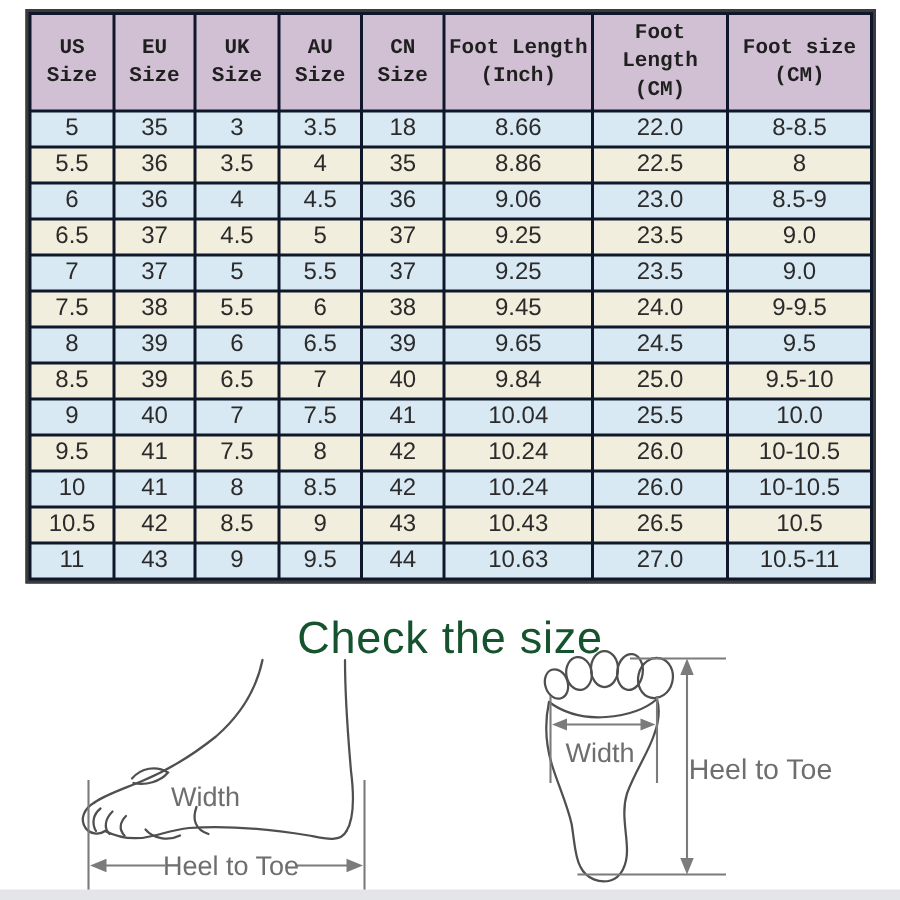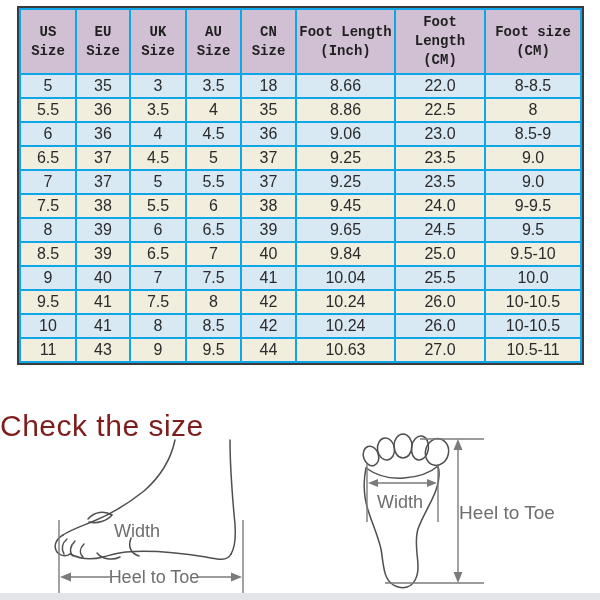--- a/index.html
+++ b/index.html
@@ -6,40 +6,40 @@
   body{
     width:600px;height:600px;overflow:hidden;background:#ffffff;
     font-family:"Liberation Sans", sans-serif;
   }
   .page{position:relative;width:600px;height:600px;background:#ffffff;}
 
   
   table.size-table{
     position:absolute;left:17px;top:6px;width:567px;
     border-collapse:separate;border-spacing:2px;
-    background:#0ea5e9;border:2px solid #3b3b3b;
+    background:#0f172a;border:2px solid #3b3b3b;
     table-layout:fixed;
   }
   table.size-table th{
     background:#d1c0d4;
     font-family:"Liberation Mono", monospace;
     font-weight:bold;font-size:14px;line-height:19px;
     color:#1f1f1f;padding:3px 0;text-align:center;vertical-align:middle;
   }
   table.size-table td{
     height:22px;padding:0;text-align:center;vertical-align:middle;
     font-size:16px;line-height:22px;color:#2b2b2b;
   }
   table.size-table tbody tr:nth-child(odd) td{background:#d8e9f4;}
   table.size-table tbody tr:nth-child(even) td{background:#f1eedd;}
 
   
   .section-title{
     position:absolute;left:0;top:409px;width:600px;height:34px;
-    font-size:30px;line-height:34px;color:#7f1d1d;
+    text-align:center;font-size:30px;line-height:34px;color:#14532d;
     letter-spacing:0.5px;
   }
 
   
   svg.diagrams{position:absolute;left:0;top:418px;}
   .sketch{fill:none;stroke:#4f4f4f;stroke-width:1.5;stroke-linecap:round;}
   .measure{fill:none;stroke:#7b7b7b;stroke-width:1.4;stroke-linecap:butt;}
   .mhead{fill:#7b7b7b;stroke:none;}
   .mlabel{fill:#6e6e6e;font-family:"Liberation Sans",sans-serif;font-size:19px;}
   .mlabel-small{fill:#6e6e6e;font-family:"Liberation Sans",sans-serif;font-size:18px;}
@@ -206,20 +206,30 @@
           <td>10</td>
           <td>41</td>
           <td>8</td>
           <td>8.5</td>
           <td>42</td>
           <td>10.24</td>
           <td>26.0</td>
           <td>10-10.5</td>
         </tr>
         <tr>
+          <td>10.5</td>
+          <td>42</td>
+          <td>8.5</td>
+          <td>9</td>
+          <td>43</td>
+          <td>10.43</td>
+          <td>26.5</td>
+          <td>10.5</td>
+        </tr>
+        <tr>
           <td>11</td>
           <td>43</td>
           <td>9</td>
           <td>9.5</td>
           <td>44</td>
           <td>10.63</td>
           <td>27.0</td>
           <td>10.5-11</td>
         </tr>
       </tbody>

